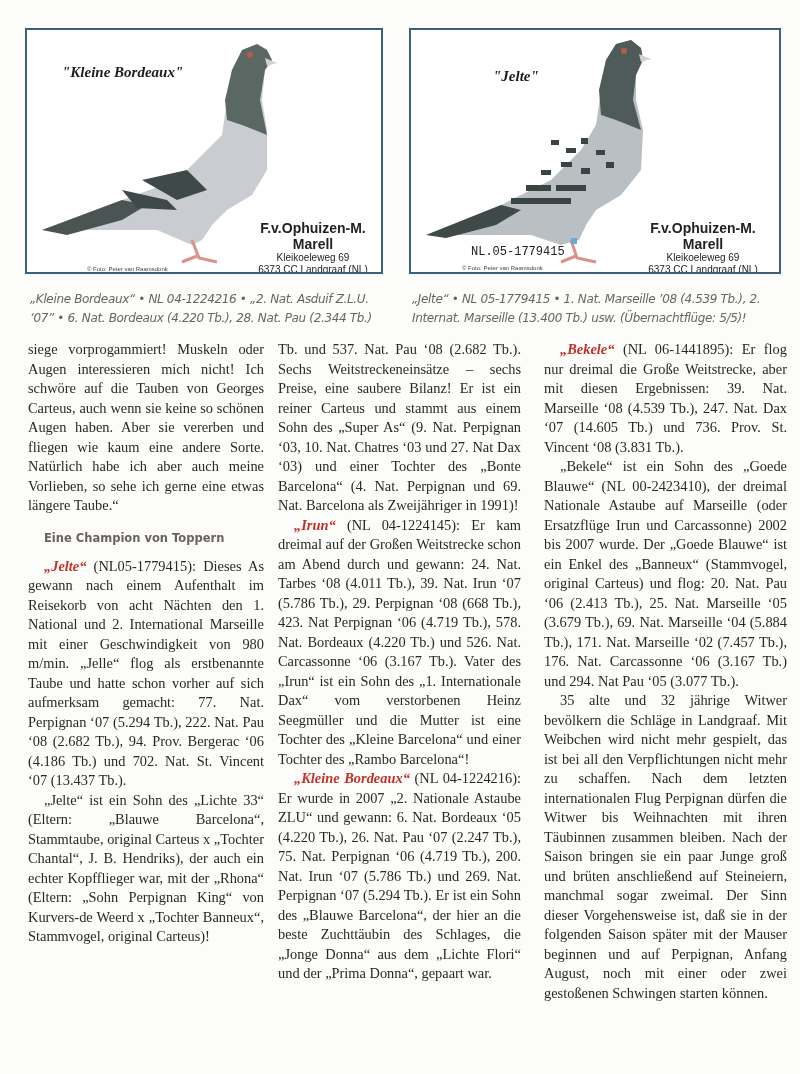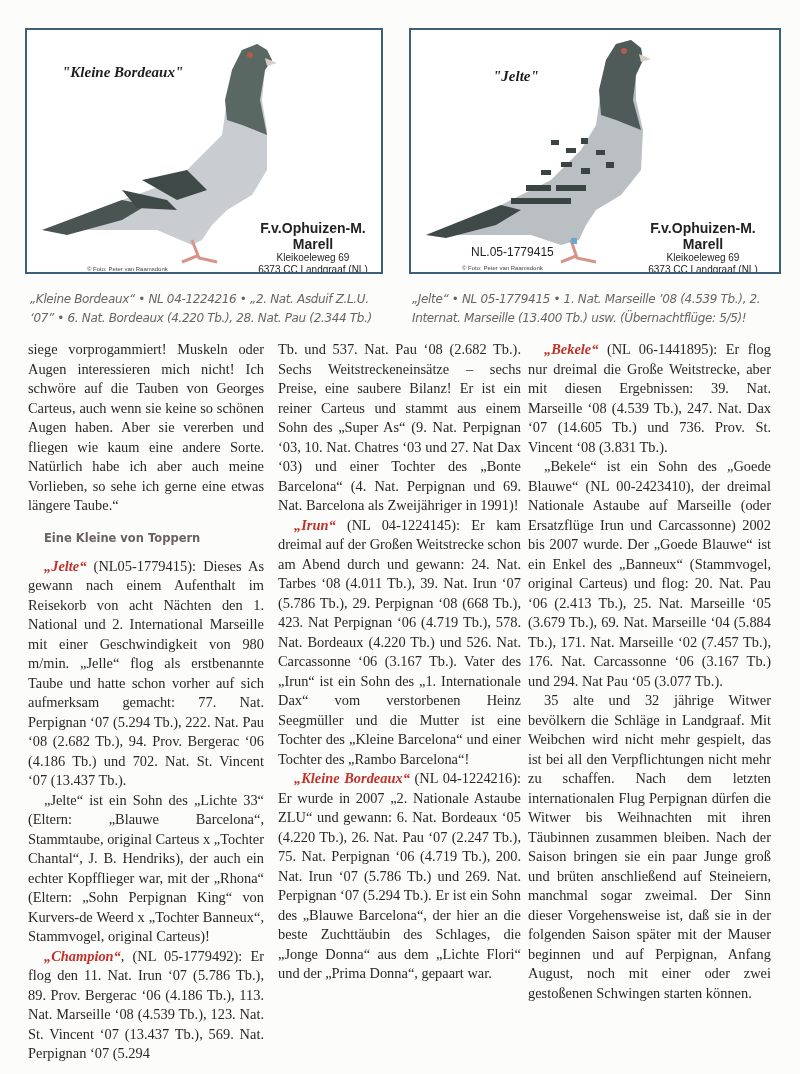--- a/index.html
+++ b/index.html
@@ -21,21 +21,21 @@
     position: absolute; font-family: "Liberation Serif", serif;
     font-style: italic; font-weight: bold; font-size: 15px; color: #1d1d1d;
   }
   .photo.left .name { left: 35px; top: 34px; }
   .photo.right .name { left: 82px; top: 38px; }
   .photo svg.bird { position: absolute; left: 0; top: 0; }
   .photo .ring {
     position: absolute; font-family: "Liberation Sans", sans-serif; font-size: 12px; color: #222;
   }
   .photo.left .ring { left: 66px; top: 216px; margin-top: 30px; }
-  .photo.right .ring { left: 60px; top: 215px; }
+  .photo.right .ring { left: 60px; top: 215px; font-family: Liberation Mono, monospace; }
   .photo .credit {
     position: absolute; font-family: "Liberation Sans", sans-serif; font-size: 6px; color: #444;
   }
   .photo.left .credit { left: 60px; top: 236px; }
   .photo.right .credit { left: 51px; top: 235px; }
   .photo .owner {
     position: absolute; text-align: center; font-family: "Liberation Sans", sans-serif;
     color: #222; line-height: 1.15;
   }
   .photo.left .owner { left: 226px; top: 190px; width: 120px; }
@@ -52,21 +52,21 @@
   }
   .caption.left { left: 30px; width: 360px; }
   .caption.right { left: 412px; width: 390px; }
 
   .col {
     position: absolute; top: 340px; font-size: 14.4px; line-height: 19.5px;
     text-align: justify; color: #2c2727;
   }
   .col.c1 { left: 28px; width: 236px; }
   .col.c2 { left: 278px; width: 243px; }
-  .col.c3 { left: 528px; width: 243px; }
+  .col.c3 { left: 544px; width: 243px; }
   .col p { margin: 0; font-family: Liberation Serif, serif; }
   .col p.indent { text-indent: 16px; }
   .col .sub {
     font-family: "DejaVu Sans", sans-serif; font-weight: bold; font-size: 11.5px;
     color: #6a6262; margin: 14px 0 11px 16px; line-height: 16px; text-align: left;
   }
   .hl { color: #c0322a; font-weight: bold; font-style: italic; }
 </style>
 </head>
 <body>
@@ -127,24 +127,23 @@
     <div class="o-small">Tel:(0031)45.5313317 (fax)</div>
     <div class="o-mail">E-mail:fons.van.ophuizen@home.nl</div>
   </div>
 </div>
 
 <div class="caption left">„Kleine Bordeaux“ • NL 04-1224216 • „2. Nat. Asduif Z.L.U. ‘07” • 6. Nat. Bordeaux (4.220 Tb.), 28. Nat. Pau (2.344 Tb.)</div>
 <div class="caption right">„Jelte“ • NL 05-1779415 • 1. Nat. Marseille ’08 (4.539 Tb.), 2. Internat. Marseille (13.400 Tb.) usw. (Übernachtflüge: 5/5)!</div>
 
 <div class="col c1">
   <p>siege vorprogammiert! Muskeln oder Augen interessieren mich nicht! Ich schwöre auf die Tauben von Georges Carteus, auch wenn sie keine so schönen Augen haben. Aber sie vererben und fliegen wie kaum eine andere Sorte. Natürlich habe ich aber auch meine Vorlieben, so sehe ich gerne eine etwas längere Taube.“</p>
-  <div class="sub">Eine Kleine von Toppern</div>
+  <div class="sub">Eine Champion von Toppern</div>
   <p class="indent"><span class="hl">„Jelte“</span><span> (NL05-1779415): Dieses As gewann nach einem Aufenthalt im Reisekorb von acht Nächten den 1. National und 2. International Marseille mit einer Geschwindigkeit von 980 m/min. „Jelle“ flog als erstbenannte Taube und hatte schon vorher auf sich aufmerksam gemacht: 77. Nat. Perpignan ‘07 (5.294 Tb.), 222. Nat. Pau ‘08 (2.682 Tb.), 94. Prov. Bergerac ‘06 (4.186 Tb.) und 702. Nat. St. Vincent ‘07 (13.437 Tb.).</span></p>
   <p class="indent">„Jelte“ ist ein Sohn des „Lichte 33“ (Eltern: „Blauwe Barcelona“, Stammtaube, original Carteus x „Tochter Chantal“, J. B. Hendriks), der auch ein echter Kopfflieger war, mit der „Rhona“ (Eltern: „Sohn Perpignan King“ von Kurvers-de Weerd x „Tochter Banneux“, Stammvogel, original Carteus)!</p>
-  <p class="indent"><span class="hl">„Champion“</span><span>, (NL 05-1779492): Er flog den 11. Nat. Irun ‘07 (5.786 Tb.), 89. Prov. Bergerac ‘06 (4.186 Tb.), 113. Nat. Marseille ‘08 (4.539 Tb.), 123. Nat. St. Vincent ‘07 (13.437 Tb.), 569. Nat. Perpignan ‘07 (5.294</span></p>
 </div>
 
 <div class="col c2">
   <p>Tb. und 537. Nat. Pau ‘08 (2.682 Tb.). Sechs Weitstreckeneinsätze – sechs Preise, eine saubere Bilanz! Er ist ein reiner Carteus und stammt aus einem Sohn des „Super As“ (9. Nat. Perpignan ‘03, 10. Nat. Chatres ‘03 und 27. Nat Dax ‘03) und einer Tochter des „Bonte Barcelona“ (4. Nat. Perpignan und 69. Nat. Barcelona als Zweijähriger in 1991)!</p>
   <p class="indent"><span class="hl">„Irun“</span><span> (NL 04-1224145): Er kam dreimal auf der Großen Weitstrecke schon am Abend durch und gewann: 24. Nat. Tarbes ‘08 (4.011 Tb.), 39. Nat. Irun ‘07 (5.786 Tb.), 29. Perpignan ‘08 (668 Tb.), 423. Nat Perpignan ‘06 (4.719 Tb.), 578. Nat. Bordeaux (4.220 Tb.) und 526. Nat. Carcassonne ‘06 (3.167 Tb.). Vater des „Irun“ ist ein Sohn des „1. Internationale Dax“ vom verstorbenen Heinz Seegmüller und die Mutter ist eine Tochter des „Kleine Barcelona“ und einer Tochter des „Rambo Barcelona“!</span></p>
   <p class="indent"><span class="hl">„Kleine Bordeaux“</span><span> (NL 04-1224216): Er wurde in 2007 „2. Nationale Astaube ZLU“ und gewann: 6. Nat. Bordeaux ‘05 (4.220 Tb.), 26. Nat. Pau ‘07 (2.247 Tb.), 75. Nat. Perpignan ‘06 (4.719 Tb.), 200. Nat. Irun ‘07 (5.786 Tb.) und 269. Nat. Perpignan ‘07 (5.294 Tb.). Er ist ein Sohn des „Blauwe Barcelona“, der hier an die beste Zuchttäubin des Schlages, die „Jonge Donna“ aus dem „Lichte Flori“ und der „Prima Donna“, gepaart war.</span></p>
 </div>
 
 <div class="col c3">
   <p class="indent"><span class="hl">„Bekele“</span><span> (NL 06-1441895): Er flog nur dreimal die Große Weitstrecke, aber mit diesen Ergebnissen: 39. Nat. Marseille ‘08 (4.539 Tb.), 247. Nat. Dax ‘07 (14.605 Tb.) und 736. Prov. St. Vincent ‘08 (3.831 Tb.).</span></p>

